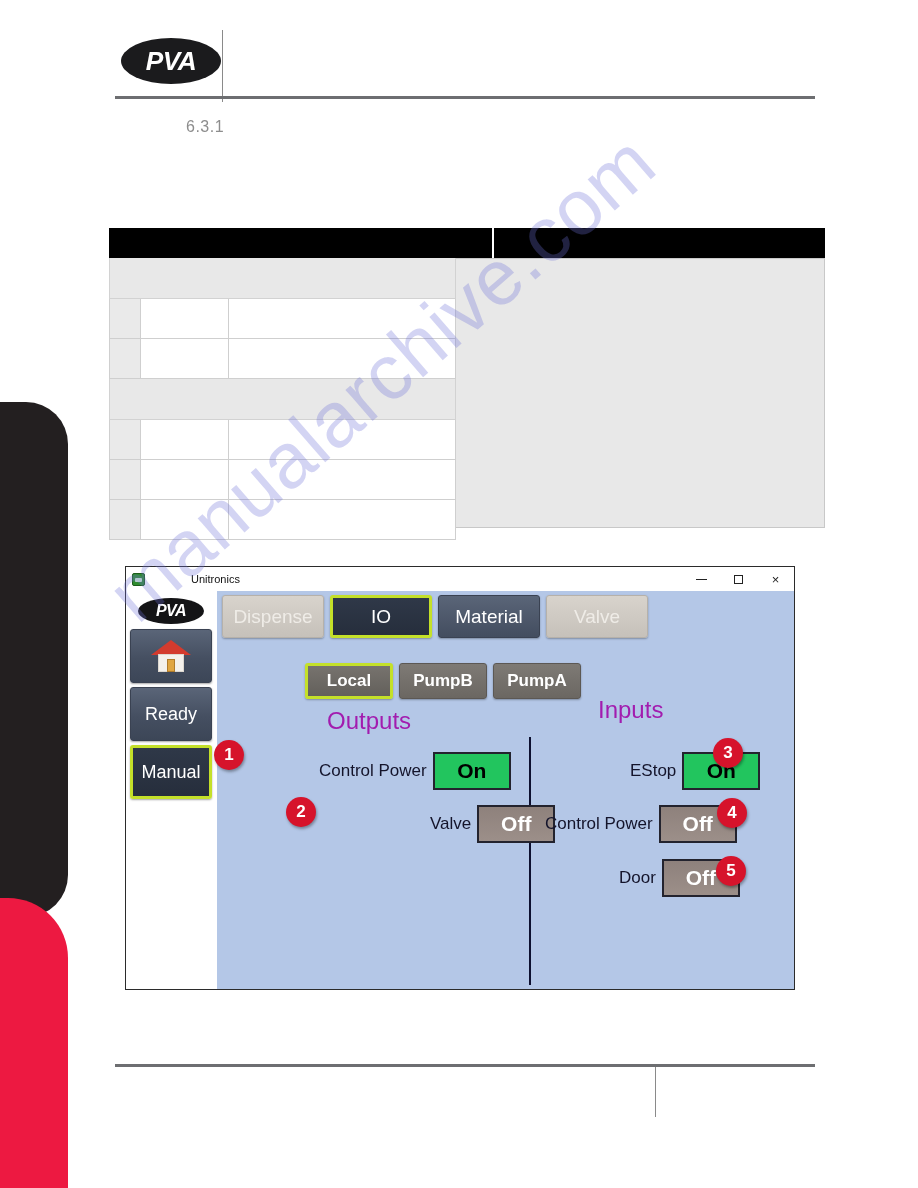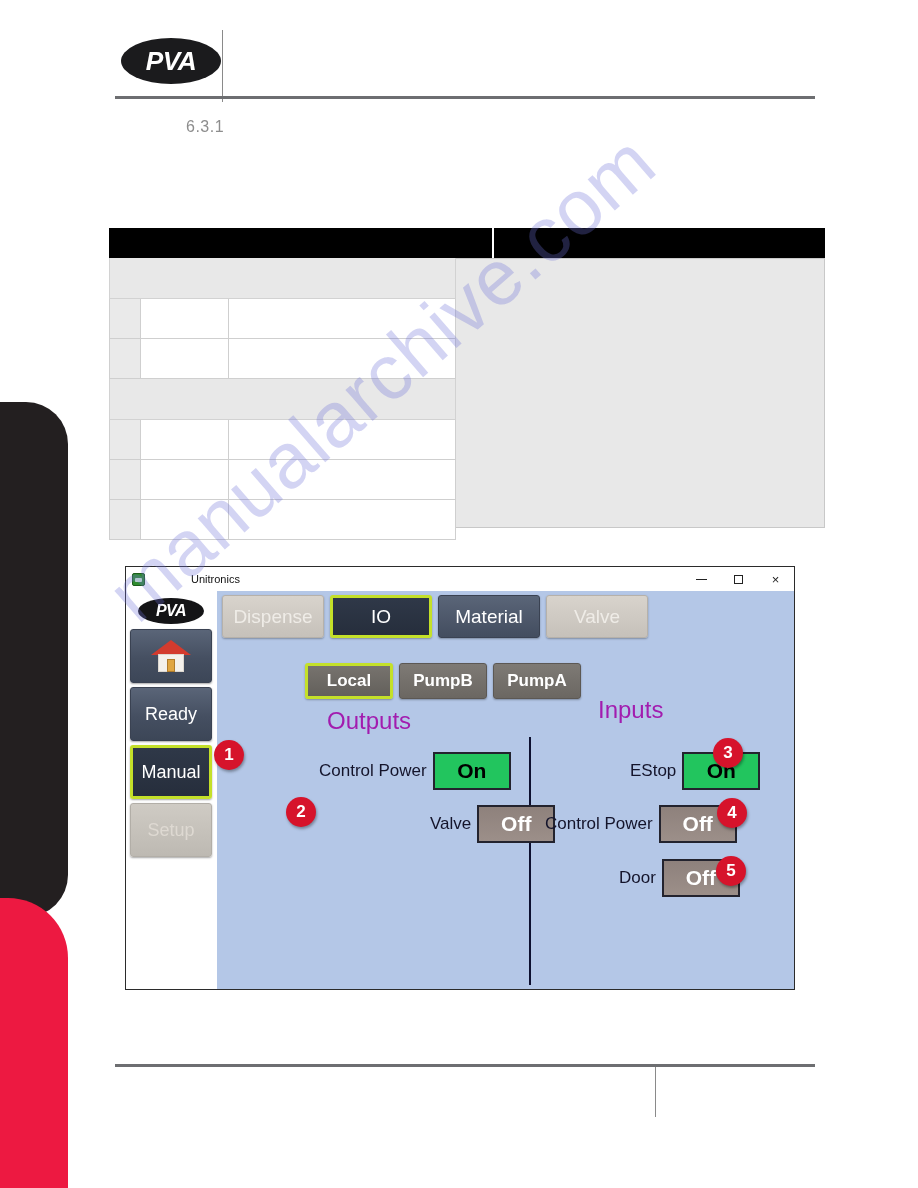--- a/index.html
+++ b/index.html
@@ -586,23 +586,20 @@
             <div class="body"></div>
             <div class="door"></div>
         </div>
       </div>
       <div class="side-btn">
         <span>Ready</span>
       </div>
       <div class="side-btn selected">
         <span>Manual</span>
       </div>
-      <div class="side-btn disabled">
-        <span>Setup</span>
-      </div>
     </div>
 
     <div class="app-main">
 
       <div class="tab-row">
         <div class="tab inactive">
           <span>Dispense</span>
         </div>
         <div class="tab selected">
           <span>IO</span>

